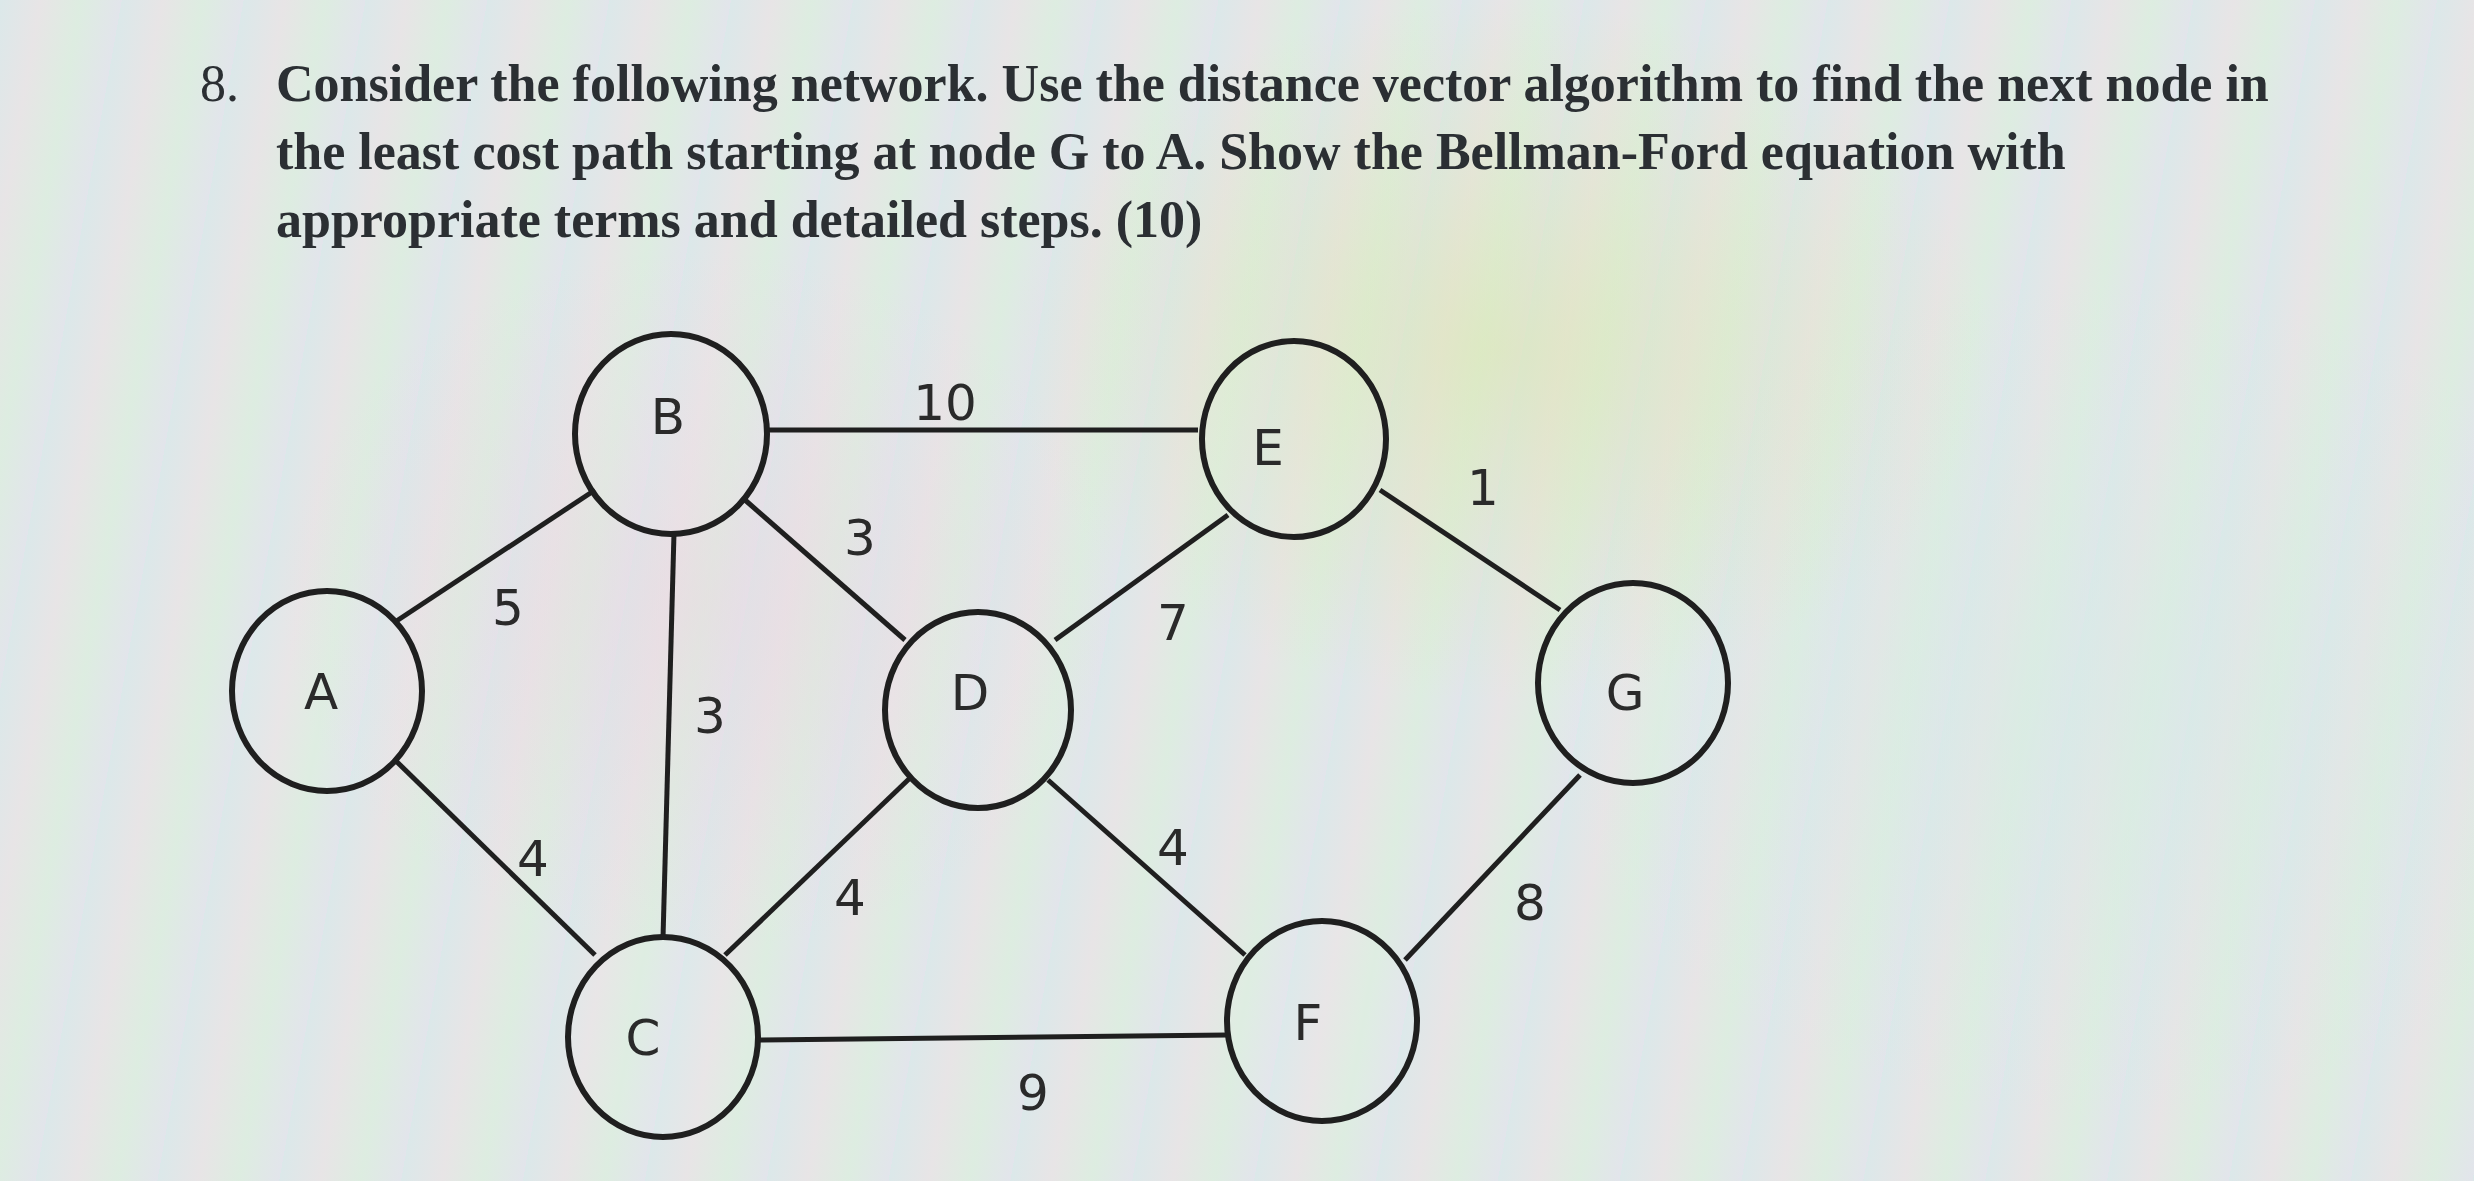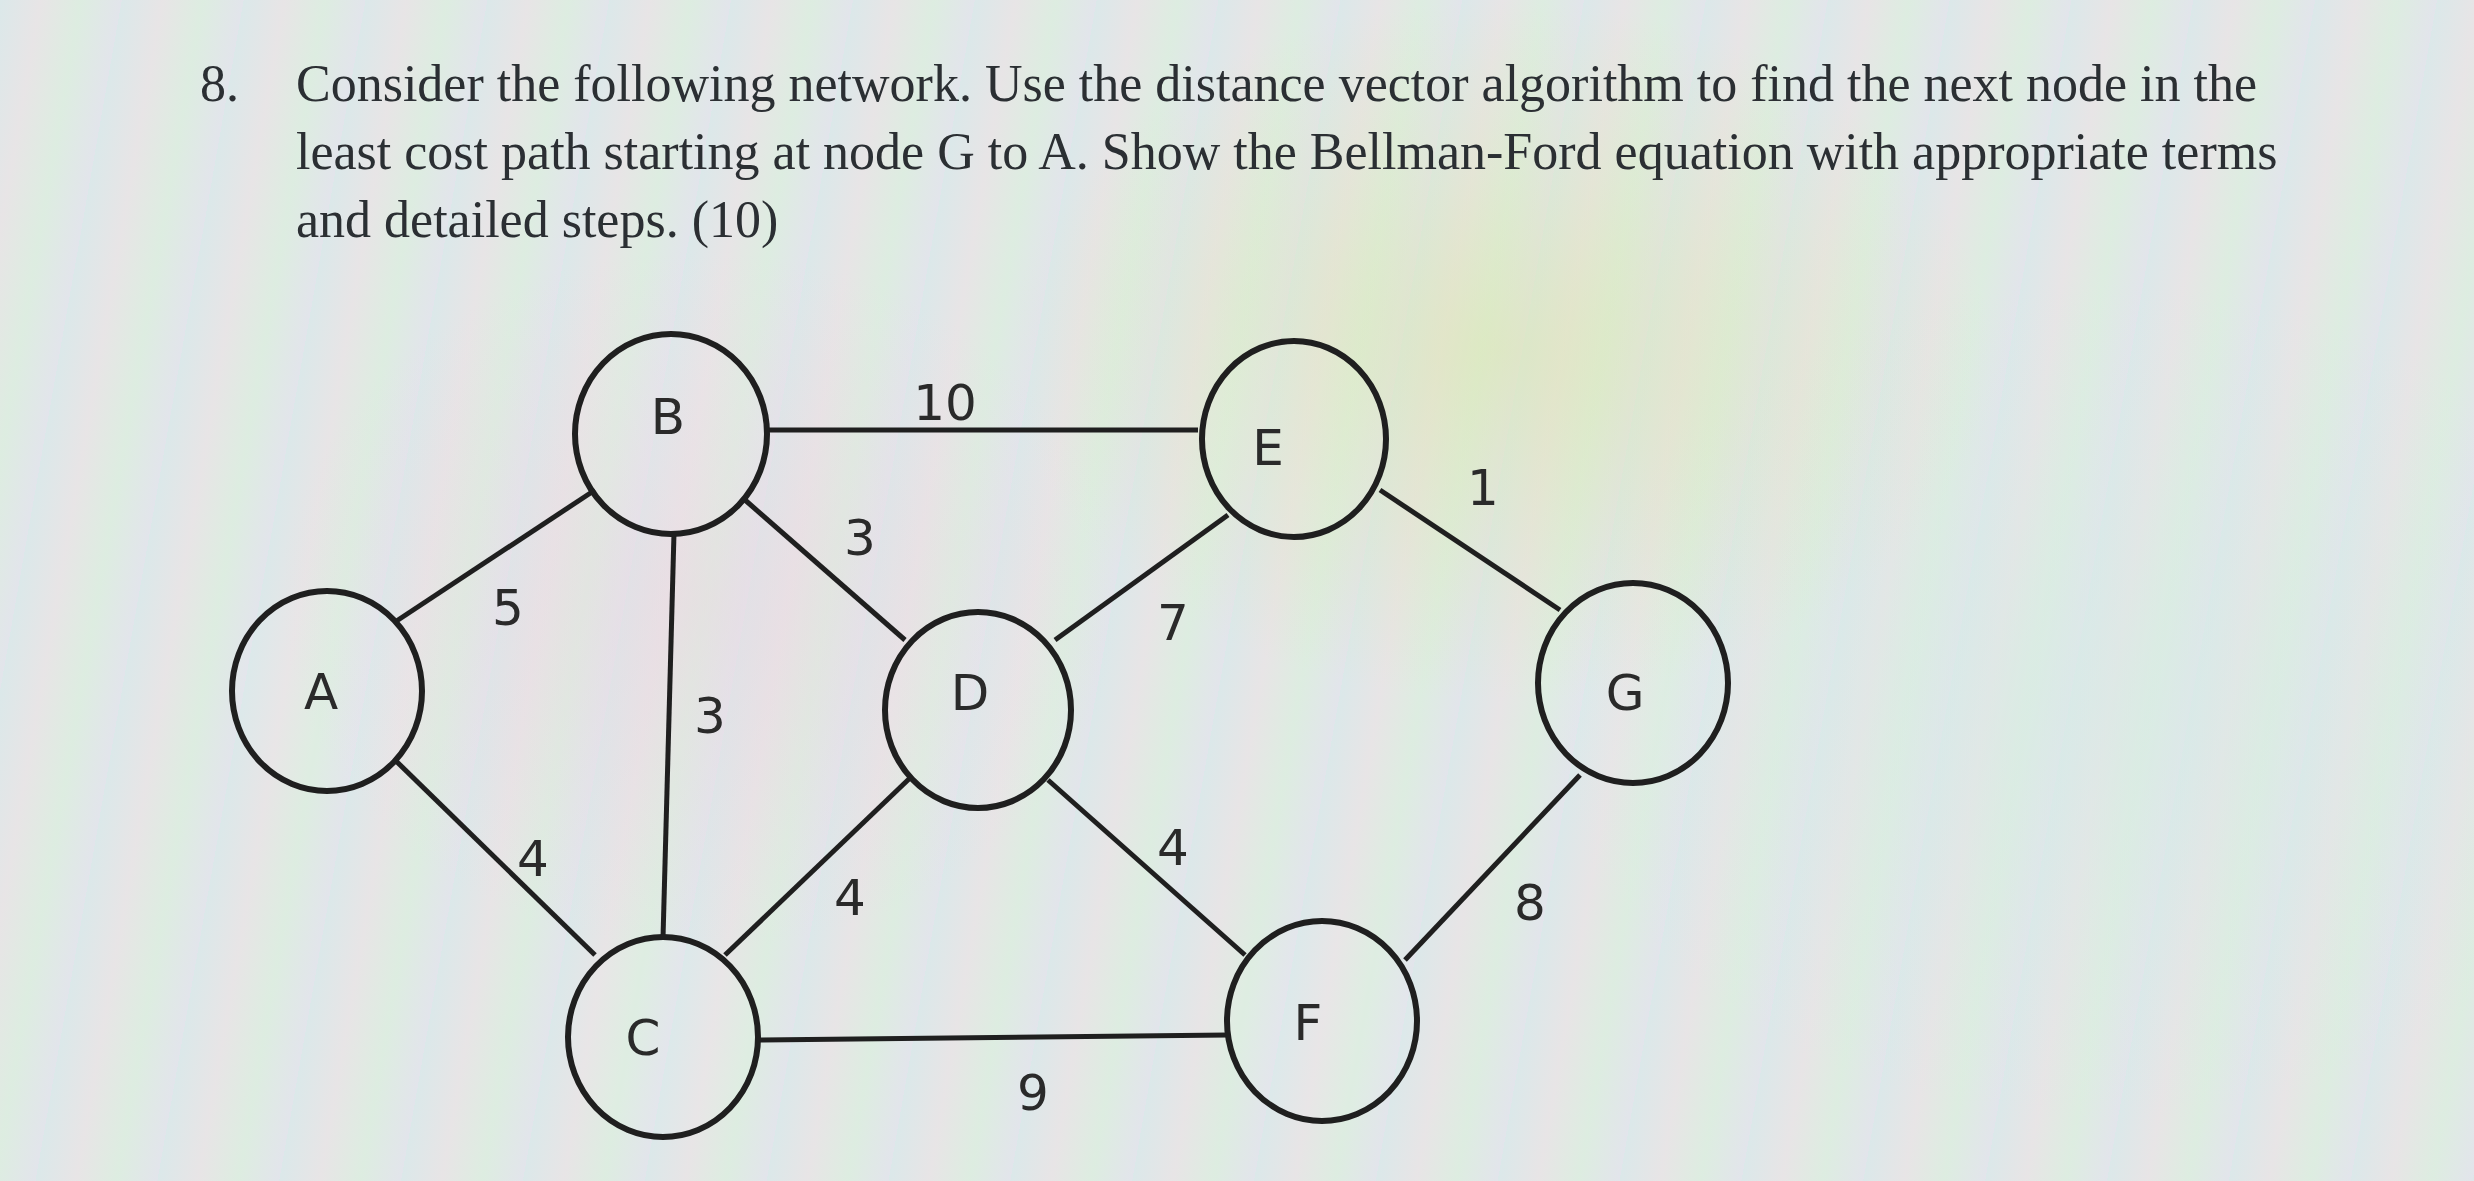--- a/index.html
+++ b/index.html
@@ -11,21 +11,21 @@
       radial-gradient(ellipse 800px 600px at 2100px 700px, rgba(215,235,230,0.6), transparent 70%),
       repeating-linear-gradient(100deg, rgba(205,225,240,0.35) 0px, rgba(240,215,230,0.35) 40px, rgba(210,238,215,0.35) 80px, rgba(225,215,245,0.35) 120px),
       #e3ece6;
     font-family: "Liberation Serif", "DejaVu Serif", serif;
   }
   .question {
     position:absolute; left:200px; top:50px; width:2150px;
     color:#2b2f33; font-size:52px; line-height:68px;
   }
   .qnum { position:absolute; left:0; top:0; }
-  .qtext { position:absolute; left:96px; top:0; width:2060px; }
+  .qtext { position:absolute; left:76px; top:0; width:2060px;font-weight:bold; }
   .diagram { position:absolute; left:0; top:0; }
   .diagram text { font-family:"DejaVu Sans", "Liberation Sans", sans-serif; fill:#2a2a2a; }
 </style>
 </head>
 <body>
 
 <div class="question">
   <span class="qnum">8.</span>
   <span class="qtext">Consider the following network. Use the distance vector algorithm to find the next node in the least cost path starting at node G to A. Show the Bellman-Ford equation with appropriate terms and detailed steps. (10)</span>
 </div>

